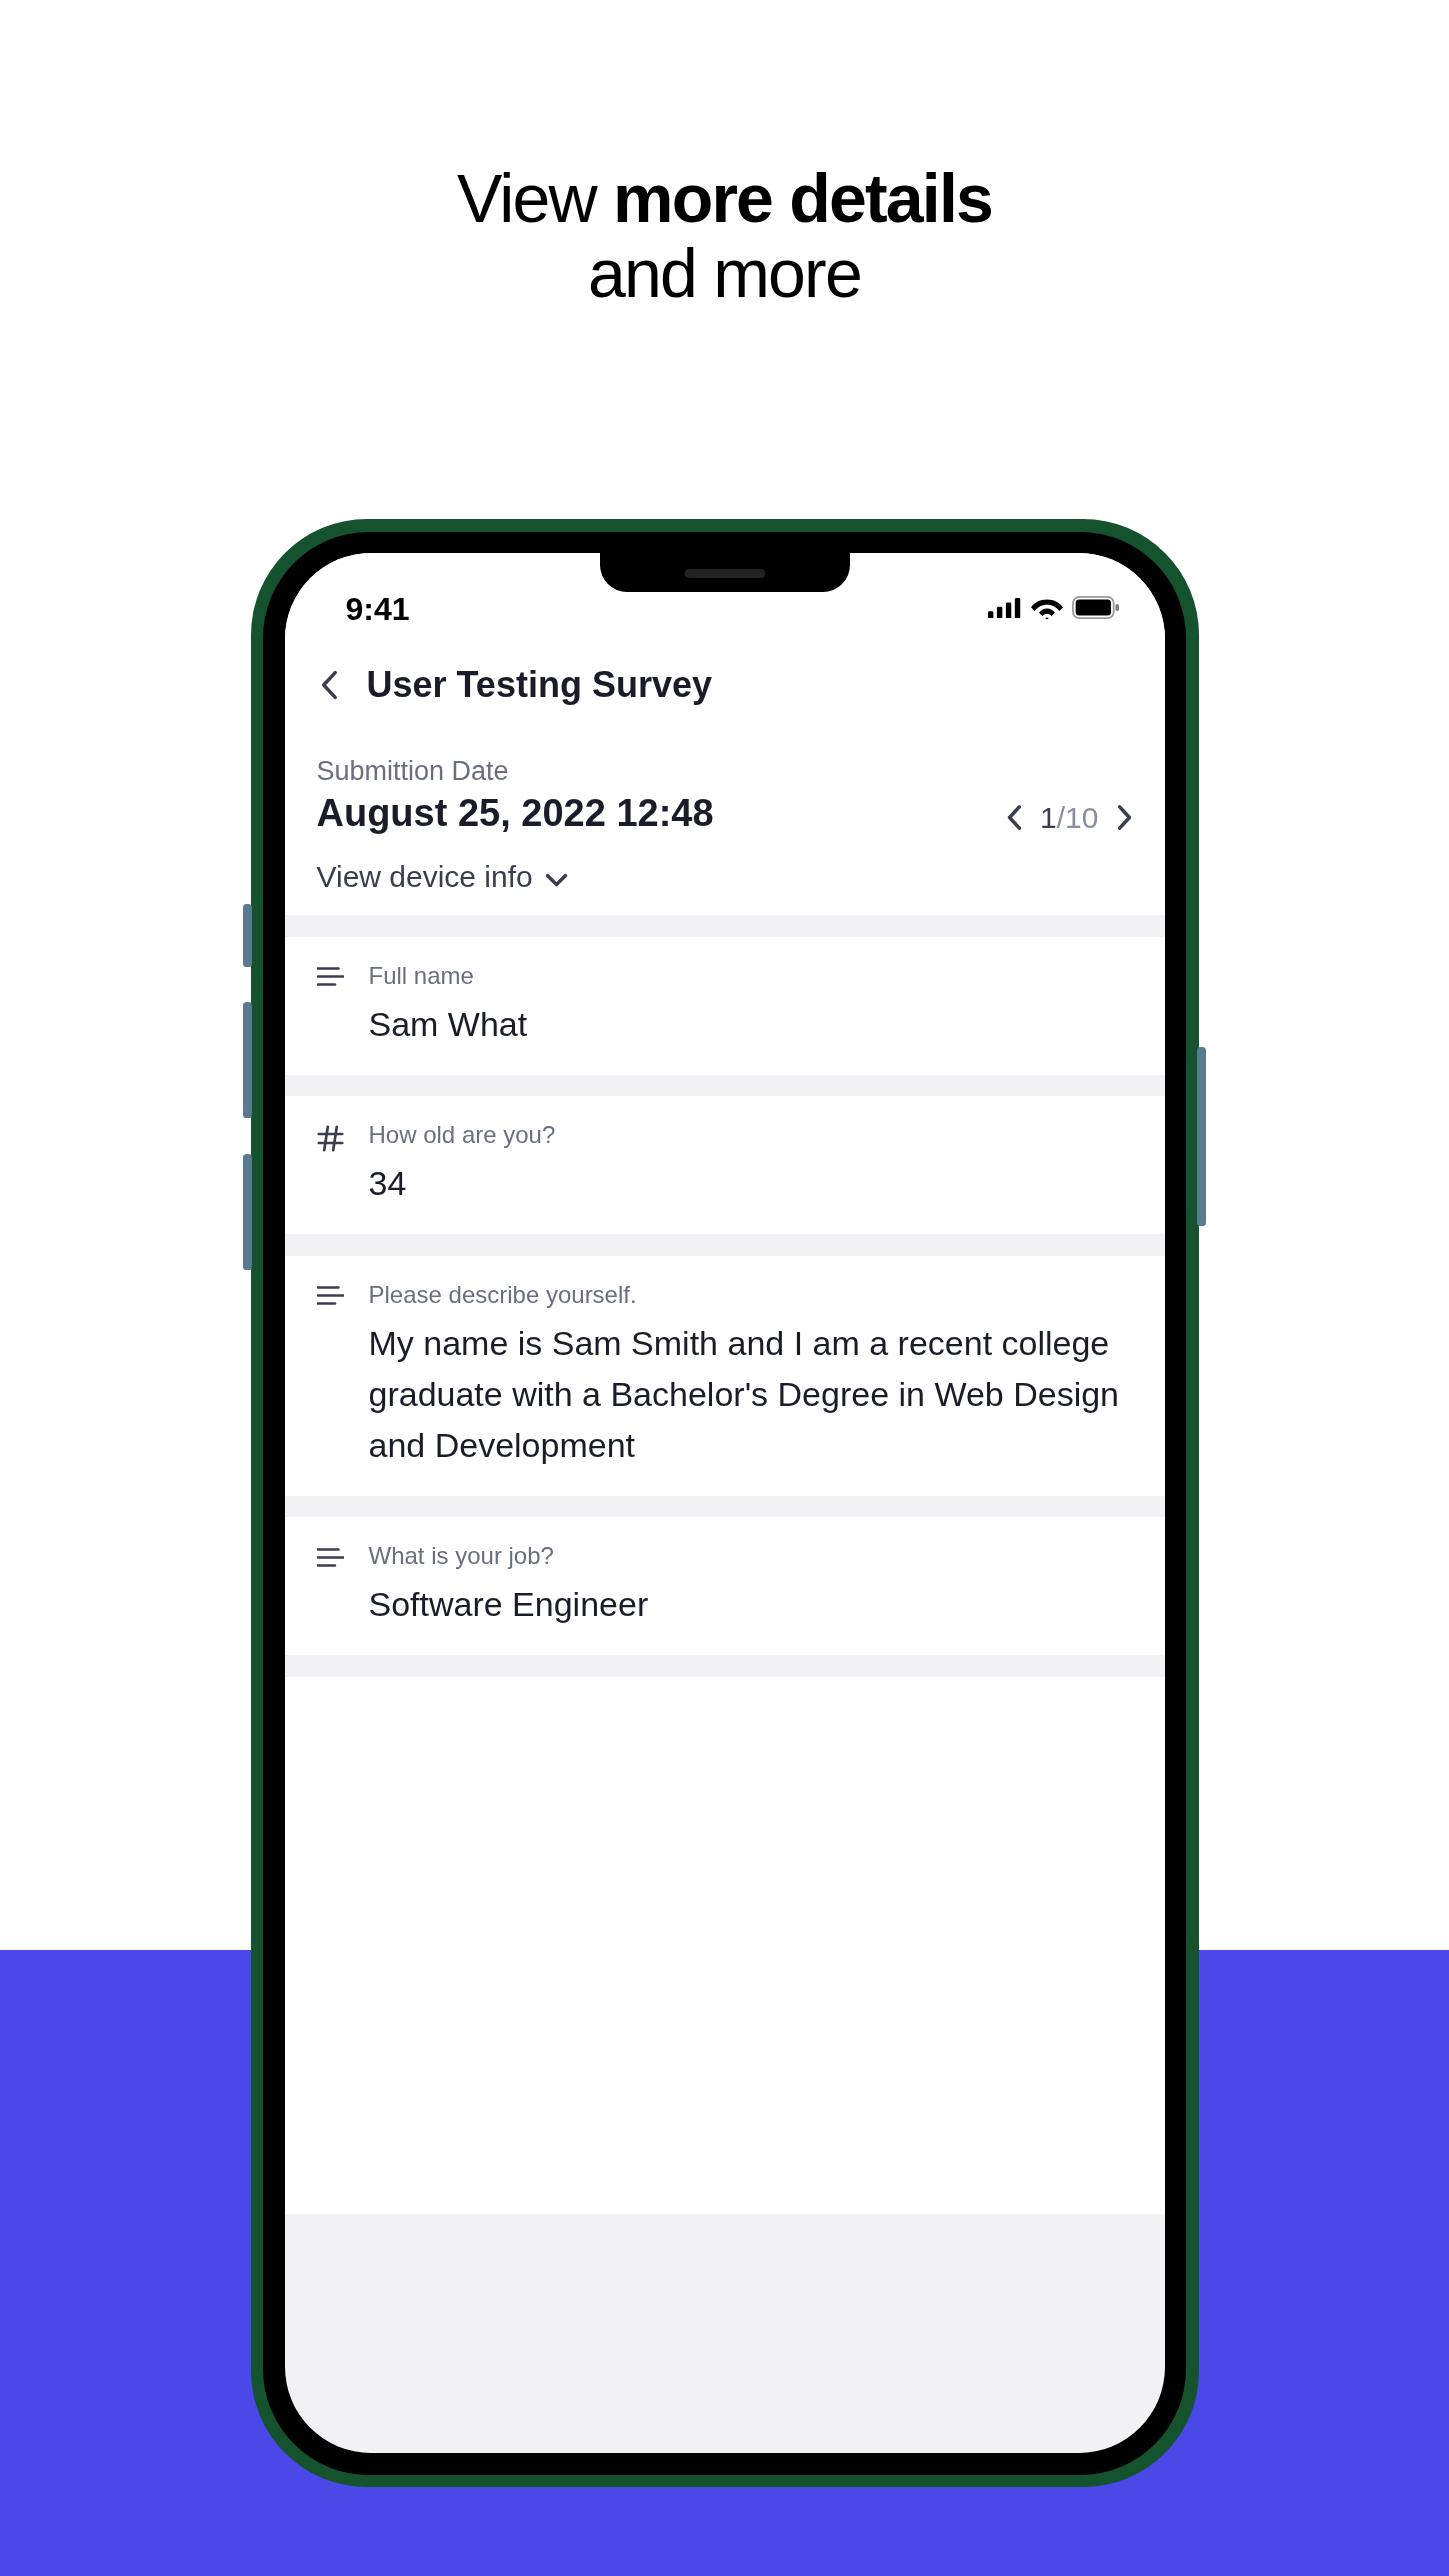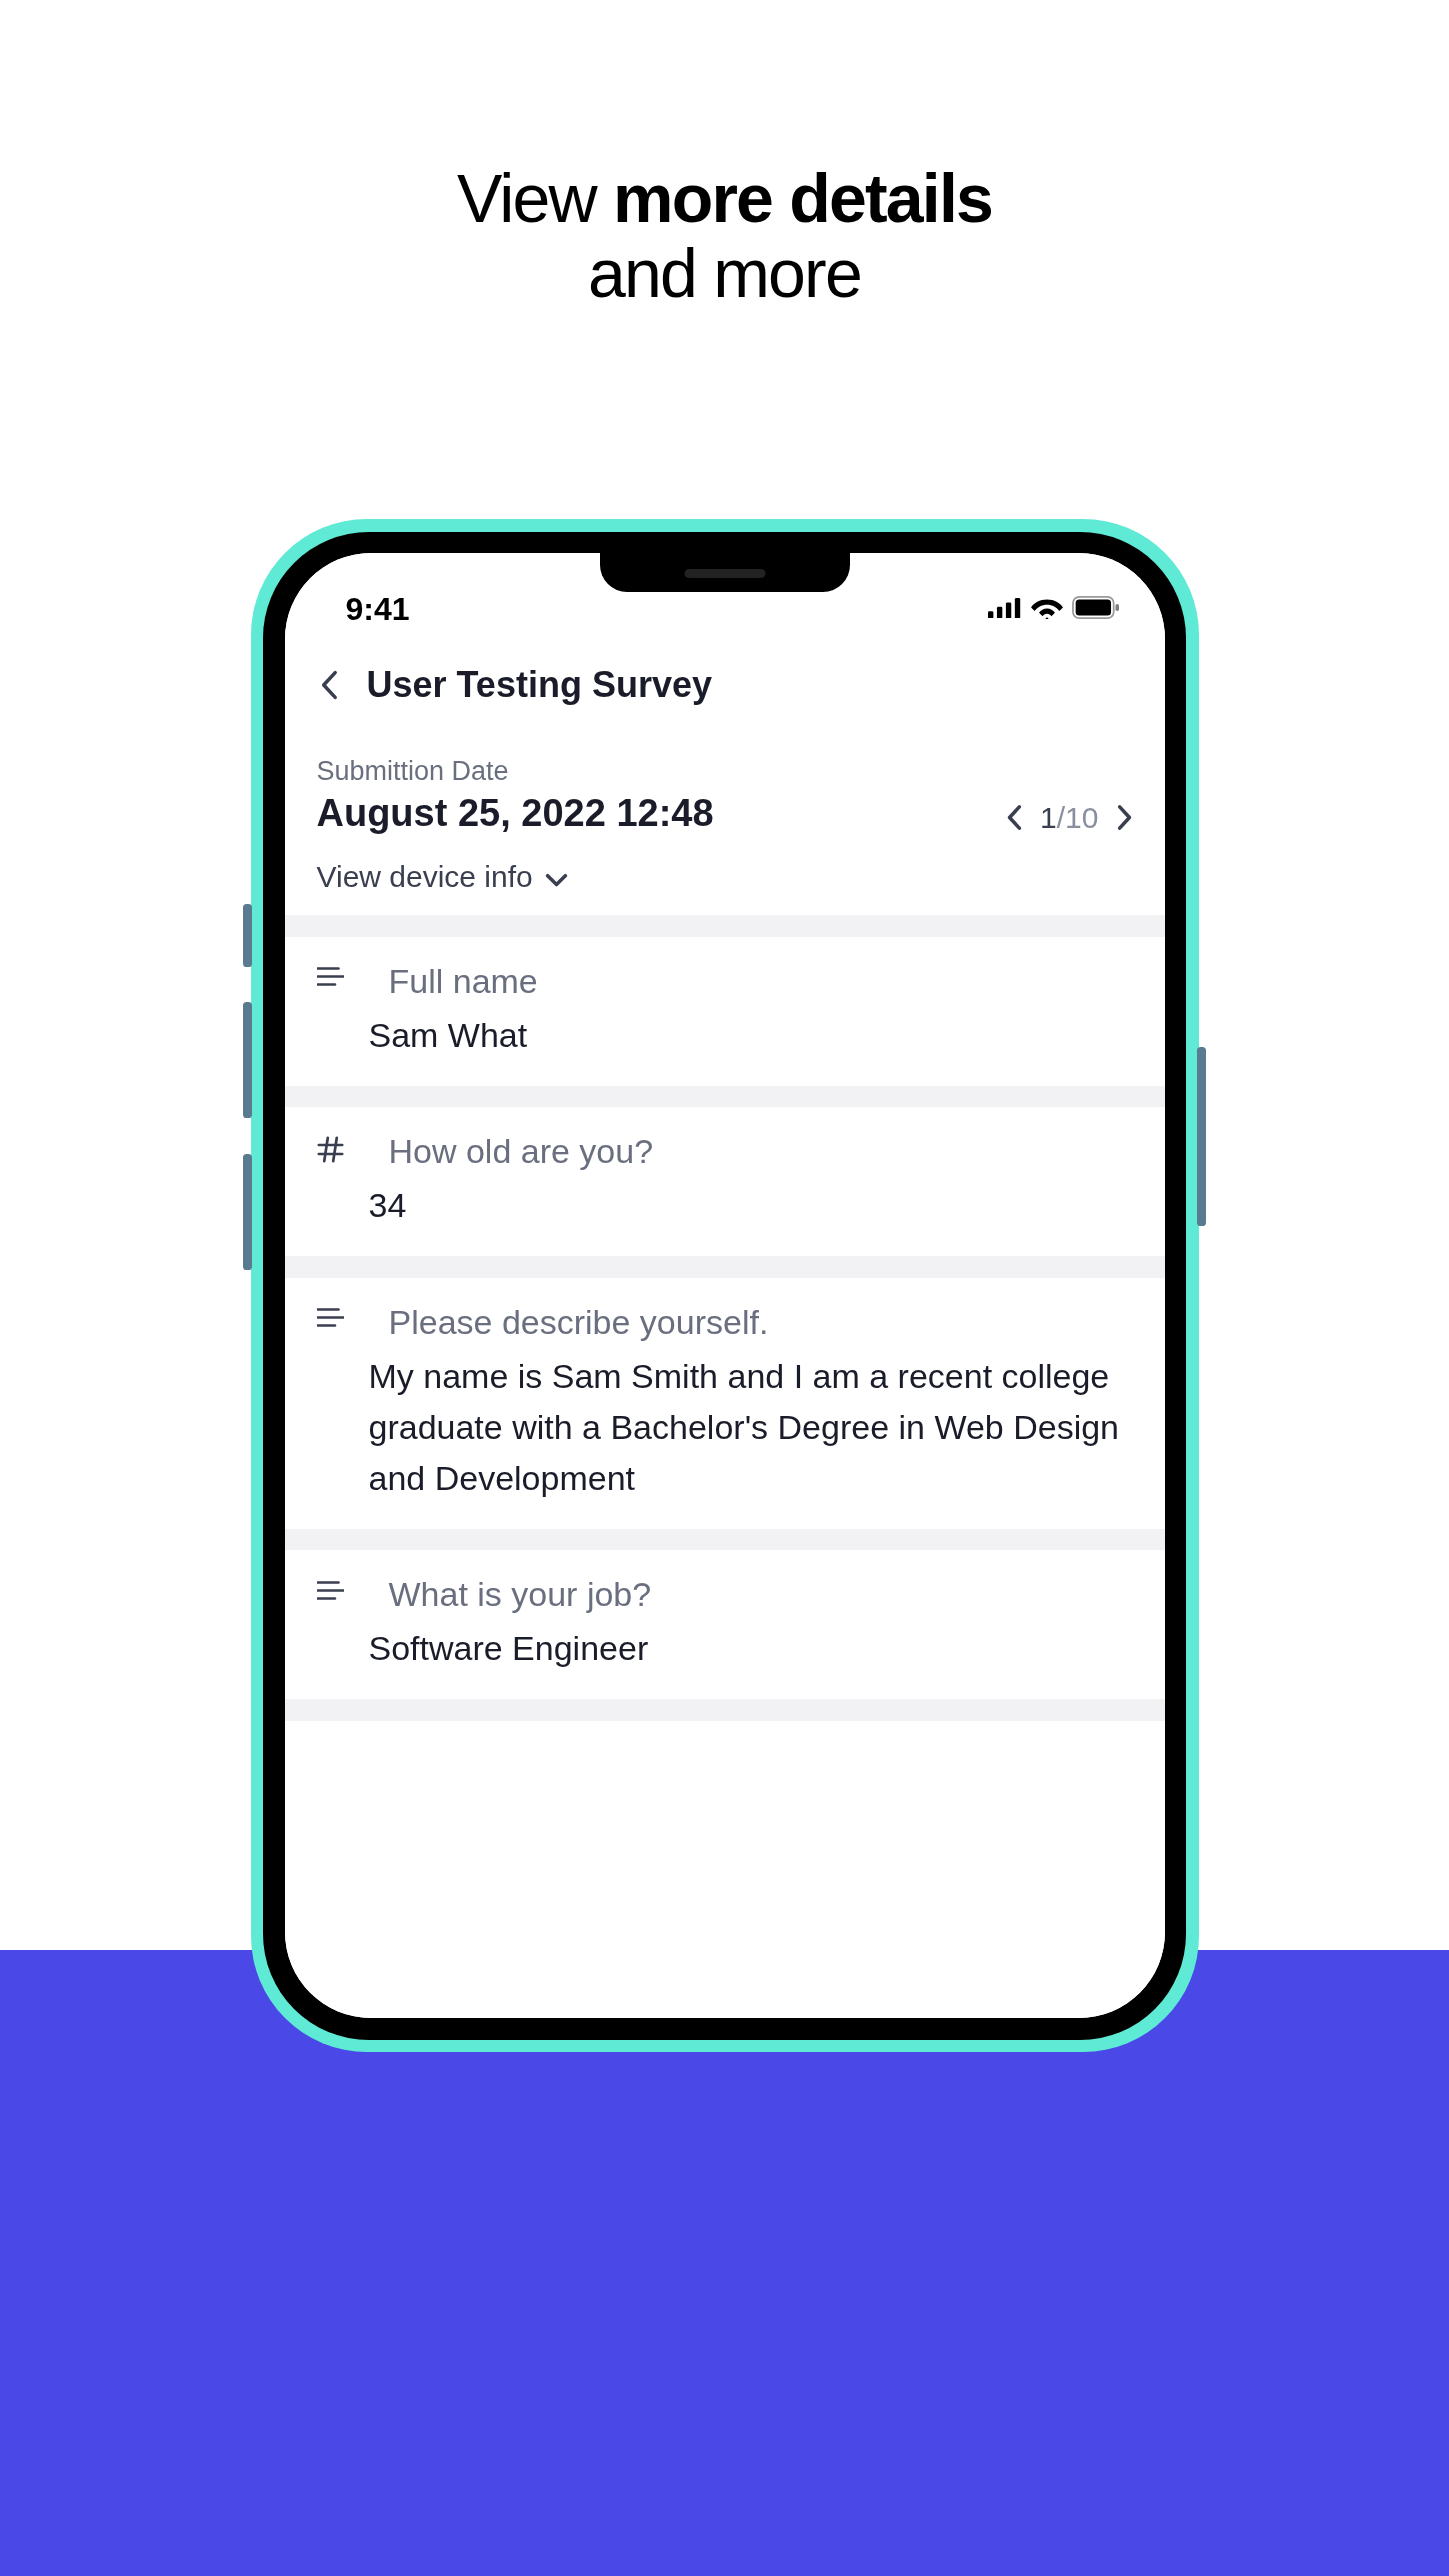--- a/index.html
+++ b/index.html
@@ -38,22 +38,22 @@
     .headline .bold {
       font-weight: 700;
     }
     
     .phone-frame {
       position: absolute;
       top: 519px;
       left: 50%;
       transform: translateX(-50%);
       width: 948px;
-      height: 1533px;
-      background: #5eead4;
+      height: 1968px;
+      background: #14532d;
       border-radius: 116px;
       padding: 12.5px;
     }
     
     .phone-inner {
       width: 100%;
       height: 100%;
       background: #000;
       border-radius: 106px;
       padding: 21.5px;
@@ -203,24 +203,23 @@
       padding-top: 3.6px;
       flex-shrink: 0;
       color: #3a3f4f;
     }
     
     .field-content {
       flex: 1;
     }
     
     .field-label {
-      font-size: 34px;
+      font-size: 24px;
       color: #6a6f7f;
       margin-bottom: 9px;
-      margin-left: 20px;
     }
     
     .field-value {
       font-size: 34px;
       color: #1a1d29;
       line-height: 1.5;
     }
     
     .blank-section {
       background: #fff;

